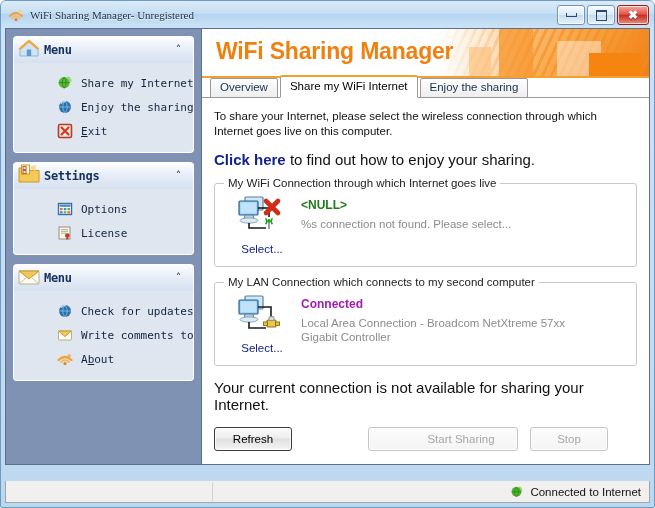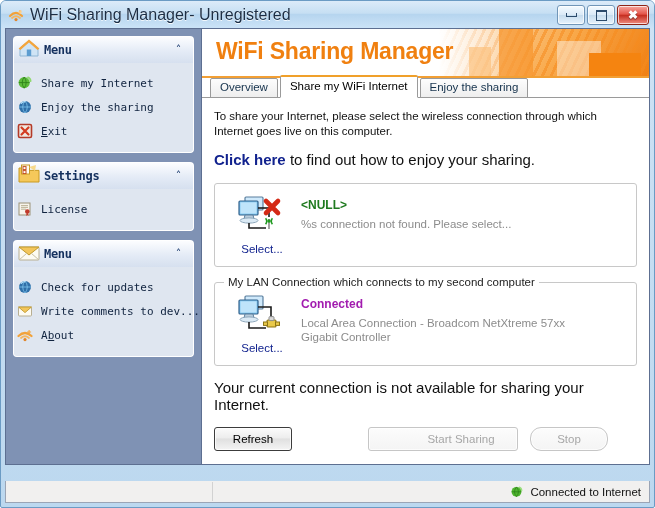--- a/index.html
+++ b/index.html
@@ -17,22 +17,22 @@
   
   .titlebar{
     height:27px;display:flex;align-items:center;
     background:linear-gradient(180deg,#dcebf9 0%,#c6dff3 45%,#b6d5ef 50%,#cbe3f7 100%);
     border-radius:5px 5px 0 0;
     padding:0 4px 0 7px;
     position:relative;
   }
   .title-icon{width:16px;height:16px;position:relative;flex:0 0 auto;margin-right:6px;}
   .title-text{
-    font-size:16px;color:#1b2d44;white-space:nowrap;
-    font-family:Liberation Sans, sans-serif;
+    font-size:11px;color:#1b2d44;white-space:nowrap;
+    font-family:Liberation Serif, serif;
     text-shadow:0 1px 0 rgba(255,255,255,.8);
   }
   .title-btns{position:absolute;right:5px;top:4px;display:flex;gap:2px;}
   .tbtn{
     width:26px;height:18px;border:1px solid #7196b8;border-radius:3px;
     background:linear-gradient(180deg,#f5fbff 0%,#dbeaf7 48%,#c6dcee 52%,#e8f3fc 100%);
     display:flex;align-items:center;justify-content:center;cursor:pointer;
     box-shadow:inset 0 0 0 1px rgba(255,255,255,.7);
   }
   .tbtn.close{
@@ -77,21 +77,21 @@
     position:absolute;right:8px;top:6px;width:13px;height:13px;
     color:#17386c;font-size:11px;line-height:13px;text-align:center;cursor:pointer;
     font-family:"DejaVu Sans", sans-serif;
   }
   .panel-body{
     background:#dfe6f0;
     border:1px solid #ffffff;border-top:none;border-radius:0 0 4px 4px;
     padding:8px 0 9px 0;
   }
   .menu-item{
-    display:flex;align-items:center;height:24px;padding-left:3px;cursor:pointer;
+    display:flex;align-items:center;height:24px;padding-left:3px;cursor:pointer;margin-left:40px;
   }
   .menu-item .mi-icon{width:16px;height:16px;flex:0 0 16px;margin-right:8px;position:relative;}
   .menu-item .mi-label{
     font-family:"DejaVu Sans Mono", monospace;
     font-size:11px;color:#10233f;white-space:nowrap;
   }
   .menu-item .mi-label u{text-decoration:underline;}
 
   
   .content{
@@ -173,21 +173,21 @@
     background:linear-gradient(180deg,#fbfbfb 0%,#ededed 45%,#e0e0e0 50%,#f4f4f4 100%);
     border:1px solid #8c8c8c;border-radius:3px;
     display:flex;align-items:center;justify-content:center;
     box-shadow:inset 0 0 0 1px rgba(255,255,255,.75);
   }
   .btn.default{border:1px solid #3c3c3c;font-weight:normal;}
   .btn.disabled{color:#a7a7a7;border-color:#c6c6c6;
     background:linear-gradient(180deg,#fcfcfc 0%,#f4f4f4 100%);cursor:default;}
   .btn.wide{width:112px;}
   .btn.sp1{margin-left:76px;padding-left:36px;}
-  .btn.sp2{margin-left:12px;border-radius:11px;}
+  .btn.sp2{margin-left:12px;}
 
   
   .statusbar{
     flex:0 0 21px;height:21px;display:flex;align-items:center;
     background:#f1f0ef;border:1px solid #9aa4b5;border-top:none;margin-top:16px;
     font-size:11.5px;color:#111;
   }
   .sb-cell{height:19px;display:flex;align-items:center;border-right:1px solid #d2d2d2;}
   .sb-cell.c1{width:206px;flex:0 0 206px;}
   .sb-cell.c2{flex:1 1 auto;justify-content:flex-end;padding-right:8px;border-right:none;}
@@ -287,20 +287,35 @@
                 <path d="M13 6 L20 4 L19 10 Z" fill="#f7d98a"></path>
               </svg>
             </span>
             <span class="panel-title">Settings</span>
             <span class="chev">˄</span>
           </div>
           <div class="panel-body">
             <div class="menu-item">
               <span class="mi-icon">
                 <svg class="ic" viewBox="0 0 16 16">
+                  <rect x="1.5" y="2.5" width="13" height="11" fill="#ffffff" stroke="#3a6ea8" stroke-width="1.4"></rect>
+                  <rect x="2.6" y="3.6" width="10.8" height="2.2" fill="#4a86c4"></rect>
+                  <rect x="3" y="7" width="2.6" height="2.3" fill="#e96f2e"></rect>
+                  <rect x="6.7" y="7" width="2.6" height="2.3" fill="#3f8ccb"></rect>
+                  <rect x="10.4" y="7" width="2.6" height="2.3" fill="#5fb54a"></rect>
+                  <rect x="3" y="10.2" width="2.6" height="2.3" fill="#3f8ccb"></rect>
+                  <rect x="6.7" y="10.2" width="2.6" height="2.3" fill="#5fb54a"></rect>
+                  <rect x="10.4" y="10.2" width="2.6" height="2.3" fill="#e96f2e"></rect>
+                </svg>
+              </span>
+              <span class="mi-label">Options</span>
+            </div>
+            <div class="menu-item">
+              <span class="mi-icon">
+                <svg class="ic" viewBox="0 0 16 16">
                   <rect x="2" y="2" width="11" height="12" fill="#f7f4ec" stroke="#9b9277" stroke-width="1"></rect>
                   <path d="M4 4.6h7M4 6.4h7M4 8.2h5" stroke="#b5ab8d" stroke-width=".9"></path>
                   <circle cx="10.3" cy="10.6" r="2.3" fill="#c0392b"></circle>
                   <path d="M9.5 12.6 L9.1 15 L10.3 14.1 L11.5 15 L11.1 12.6" fill="#c0392b"></path>
                 </svg>
               </span>
               <span class="mi-label">License</span>
             </div>
           </div>
         </div>
@@ -375,20 +390,21 @@
         <div class="pane">
 
           <div class="intro">To share your Internet, please select the wireless connection through which Internet goes live on this computer.</div>
 
           <div class="linkline">
             <span class="lk">Click here</span>
             <span>to find out how to enjoy your sharing.</span>
           </div>
 
           <div class="gbox">
+            <span class="legend">My WiFi Connection through which Internet goes live</span>
             <div class="conn-row">
               <div class="conn-icon-wrap">
                 <div class="conn-icon">
                   <svg class="ic" viewBox="0 0 52 46">
                     <rect x="9" y="4" width="18" height="13" rx="1" fill="#cfe9fb" stroke="#5a7f9e" stroke-width="1.2"></rect>
                     <rect x="3" y="8" width="19" height="14" rx="1" fill="#7dc4ef" stroke="#33628c" stroke-width="1.2"></rect>
                     <rect x="4.4" y="9.3" width="16.2" height="11.3" fill="#bfe4fa"></rect>
                     <path d="M9 22 L8 26 H18 L17 22 Z" fill="#b9cddc" stroke="#5a7f9e" stroke-width="1"></path>
                     <ellipse cx="13" cy="27.5" rx="9" ry="2.6" fill="#dbeaf5" stroke="#8fa9bd" stroke-width="1"></ellipse>
                     <path d="M22 15 H33" stroke="#1b1b1b" stroke-width="1.6" fill="none"></path>

